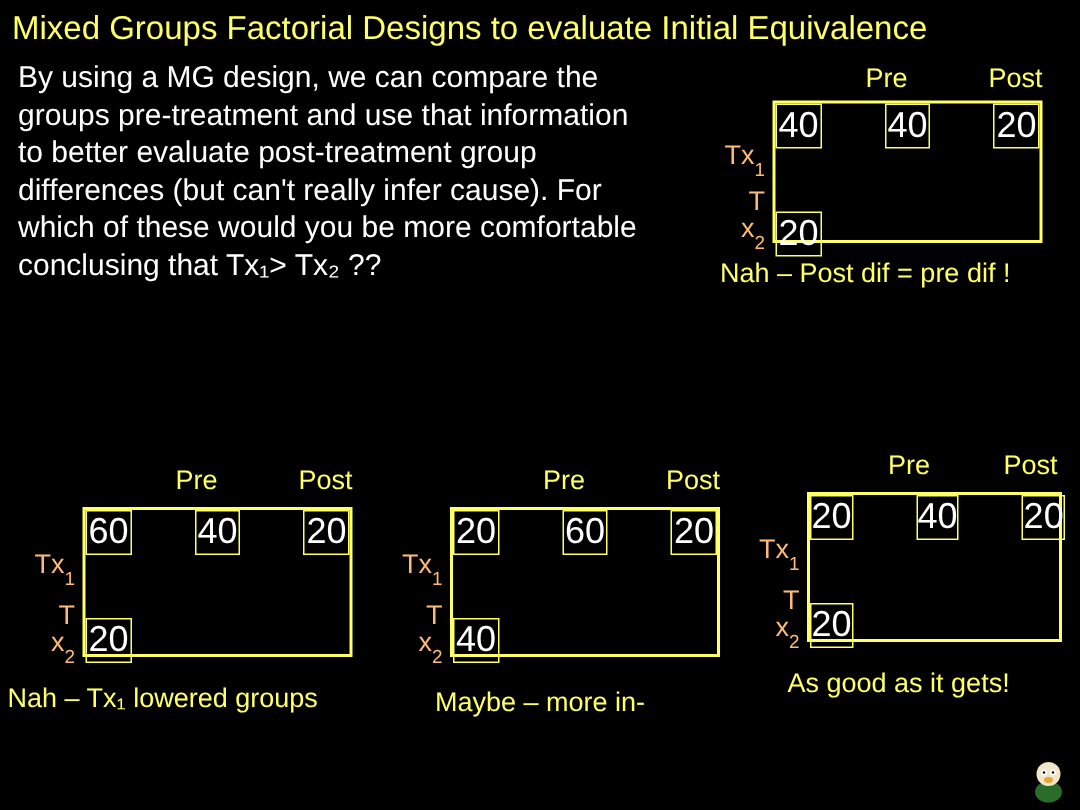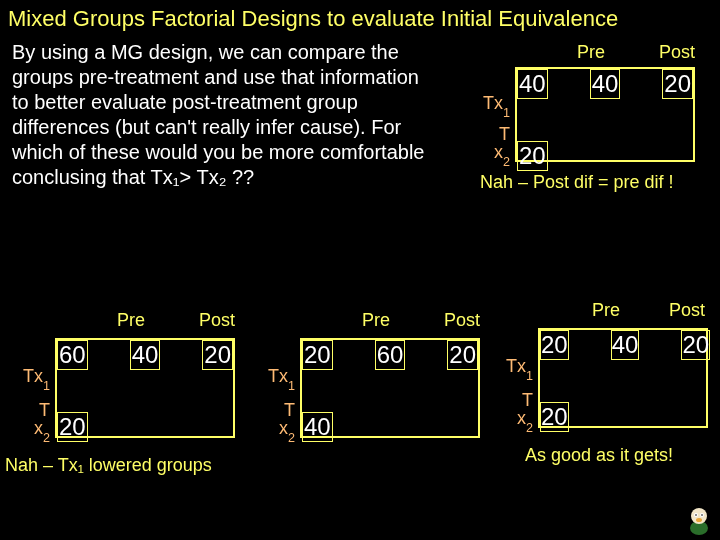--- a/index.html
+++ b/index.html
@@ -123,20 +123,21 @@
   <div class="rowlabel" style="left:-5px; top:80px; width:50px; line-height:1;">
     <div style="text-align:right;">T</div>
     <div><span>x</span><sub>2</sub></div>
   </div>
   <div class="cells" style="left:50px; top:28px; width:180px; height:100px;">
     <div class="cell">20</div>
     <div class="cell">60</div>
     <div class="cell">20</div>
     <div class="cell">40</div>
   </div>
+  <div class="caption" style="left:40px; top:148px; width:220px;">Maybe – more  in-</div>
 </div>
 
 <div class="table2x2" style="left:490px; top:300px; width:230px; height:200px;">
   <div class="hdr" style="left:55px; top:0; width:75px;">Pre</div>
   <div class="hdr" style="left:140px; top:0; width:75px;">Post</div>
   <div class="rowlabel" style="left:-5px; top:45px; width:48px;">
     <span>Tx</span><sub>1</sub>
   </div>
   <div class="rowlabel" style="left:-5px; top:80px; width:48px; line-height:1;">
     <div style="text-align:right;">T</div>

